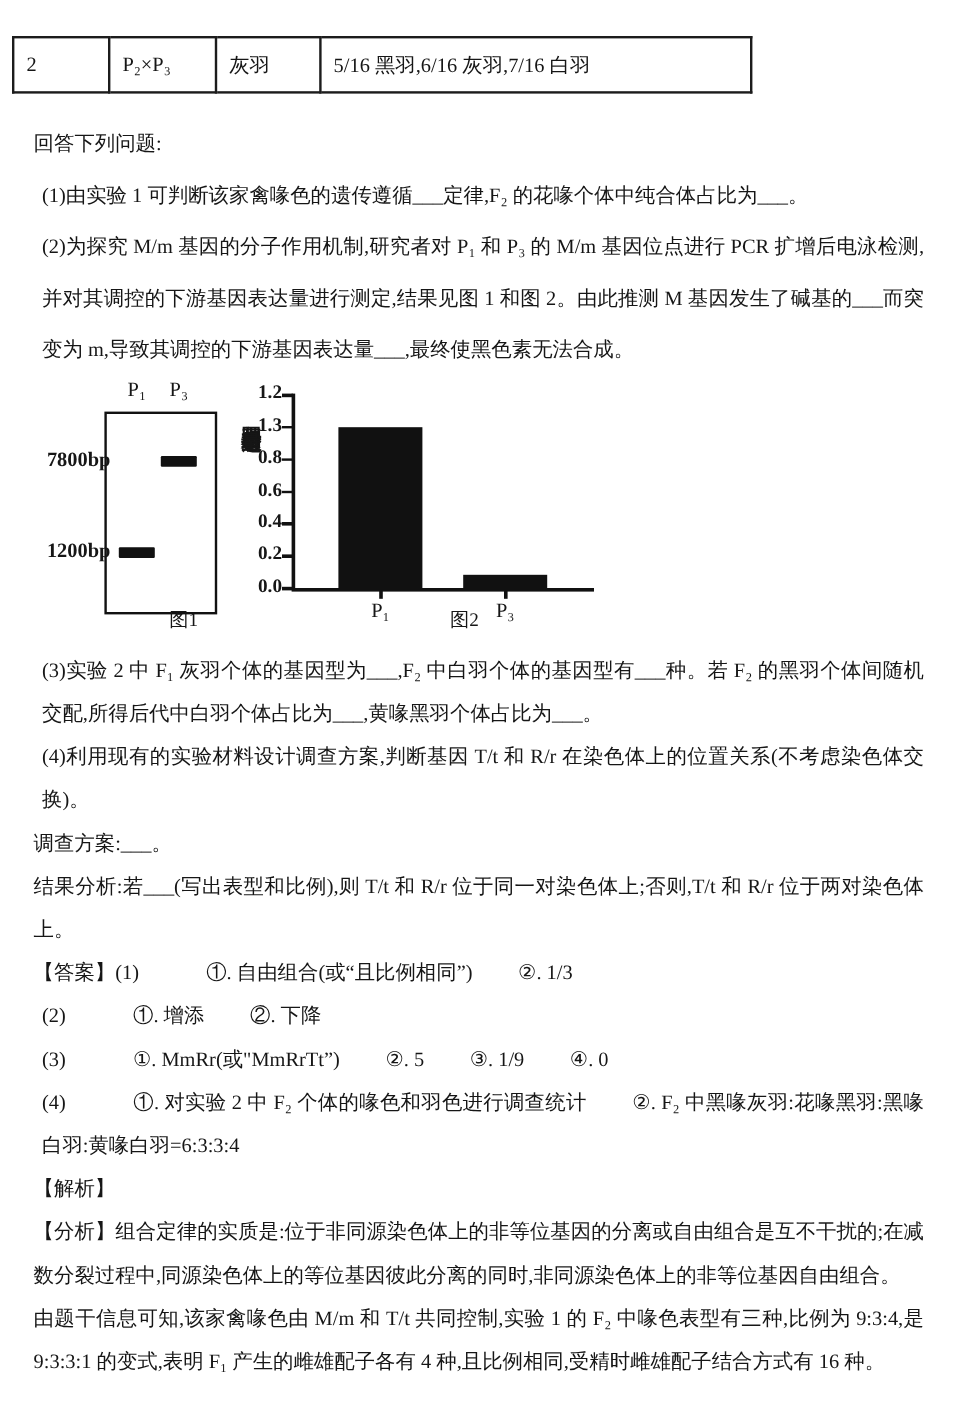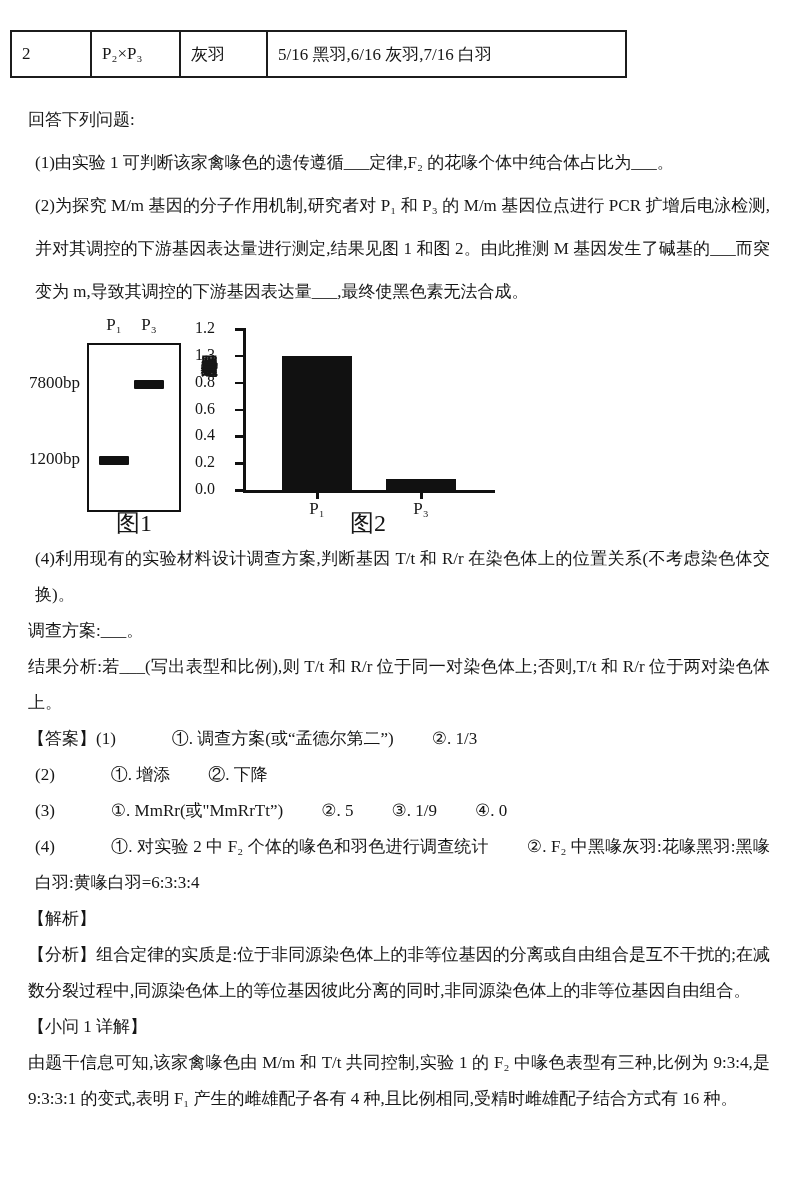--- a/index.html
+++ b/index.html
@@ -29,32 +29,32 @@
   .ans-seg{margin-right:38px;}
   .ans-seg:last-child{margin-right:0;}
   .indent{padding-left:7px;}
 
   
   #figure-area{position:relative;width:800px;height:228px;}
   #figure-area div{position:absolute;}
   .gel-box{left:87px;top:30px;width:90px;height:165px;border:2.5px solid #111;background:#fff;}
   .gel-band{height:9px;background:#111;border-radius:1px;}
   .gel-lane-label{top:2px;width:40px;text-align:center;font-size:17px;}
-  .gel-size-label{left:0px;width:80px;text-align:right;font-size:17px;}
+  .gel-size-label{left:12px;width:80px;text-align:right;font-size:17px;font-weight:bold;}
   .size-7800{top:60px;}
   .size-1200{top:136px;}
-  .fig-caption{top:194px;font-size:24px;text-align:center;}
+  .fig-caption{top:194px;font-size:16px;text-align:right;}
   .fig1-cap{left:103px;width:62px;}
   .fig2-cap{left:337px;width:62px;}
 
   
   .y-axis{left:243px;top:15px;width:2.5px;height:163px;background:#111;}
   .x-axis{left:243px;top:177px;width:252px;height:2.5px;background:#111;}
   .ytick-mark{width:9px;height:2.5px;background:#111;}
-  .ytick-label{width:40px;font-size:16px;}
+  .ytick-label{width:40px;text-align:right;font-size:16px;font-weight:bold;}
   .xtick-mark{width:2.5px;height:7px;background:#111;}
   .xtick-label{width:60px;text-align:center;font-size:17px;}
   .bar{background:#111;}
   .y-axis-label{
     left:199px;top:28px;height:150px;width:20px;
     writing-mode:vertical-rl;text-orientation:upright;
     font-weight:700;font-size:17px;letter-spacing:1px;line-height:20px;
   }
 </style>
 </head>
@@ -110,28 +110,28 @@
       <div class="ytick-label" style="left: 195px; top: 6px;">1.2</div>
       <div class="bar" style="left: 282px; top: 42.8333px; width: 70px; height: 134.167px; background: rgb(17, 17, 17);"></div>
       <div class="xtick-mark" style="left: 316px; top: 179px;"></div>
       <div class="xtick-label" style="left: 287px; top: 186px;">P₁</div>
       <div class="bar" style="left: 386px; top: 166.267px; width: 70px; height: 10.7333px; background: rgb(17, 17, 17);"></div>
       <div class="xtick-mark" style="left: 420px; top: 179px;"></div>
       <div class="xtick-label" style="left: 391px; top: 186px;">P₃</div>
     </div>
 
   <div class="text-block tb-b">
+    <p class="para indent">(3)实验 2 中 F₁ 灰羽个体的基因型为___,F₂ 中白羽个体的基因型有___种。若 F₂ 的黑羽个体间随机交配,所得后代中白羽个体占比为___,黄喙黑羽个体占比为___。</p>
     <p class="para indent">(4)利用现有的实验材料设计调查方案,判断基因 T/t 和 R/r 在染色体上的位置关系(不考虑染色体交换)。</p>
     <p class="para">调查方案:___。</p>
     <p class="para">结果分析:若___(写出表型和比例),则 T/t 和 R/r 位于同一对染色体上;否则,T/t 和 R/r 位于两对染色体上。</p>
 
-    <p class="para"><span class="ans-label">【答案】(1)</span><span class="ans-seg">①. 调查方案(或“孟德尔第二”)</span><span class="ans-seg">②. 1/3</span></p>
+    <p class="para"><span class="ans-label">【答案】(1)</span><span class="ans-seg">①. 自由组合(或“且比例相同”)</span><span class="ans-seg">②. 1/3</span></p>
     <p class="para indent"><span class="ans-label">(2)</span><span class="ans-seg">①. 增添</span><span class="ans-seg">②. 下降</span></p>
     <p class="para indent"><span class="ans-label">(3)</span><span class="ans-seg">①. MmRr(或"MmRrTt”)</span><span class="ans-seg">②. 5</span><span class="ans-seg">③. 1/9</span><span class="ans-seg">④. 0</span></p>
     <p class="para indent"><span class="ans-label">(4)</span><span class="ans-seg">①. 对实验 2 中 F₂ 个体的喙色和羽色进行调查统计</span><span class="ans-seg">②. F₂ 中黑喙灰羽:花喙黑羽:黑喙白羽:黄喙白羽=6:3:3:4</span></p>
 
     <p class="para">【解析】</p>
     <p class="para">【分析】组合定律的实质是:位于非同源染色体上的非等位基因的分离或自由组合是互不干扰的;在减数分裂过程中,同源染色体上的等位基因彼此分离的同时,非同源染色体上的非等位基因自由组合。</p>
-    <p class="para">【小问 1 详解】</p>
     <p class="para">由题干信息可知,该家禽喙色由 M/m 和 T/t 共同控制,实验 1 的 F₂ 中喙色表型有三种,比例为 9:3:4,是 9:3:3:1 的变式,表明 F₁ 产生的雌雄配子各有 4 种,且比例相同,受精时雌雄配子结合方式有 16 种。</p>
   </div>
 
 </div>
 
 </body></html>

